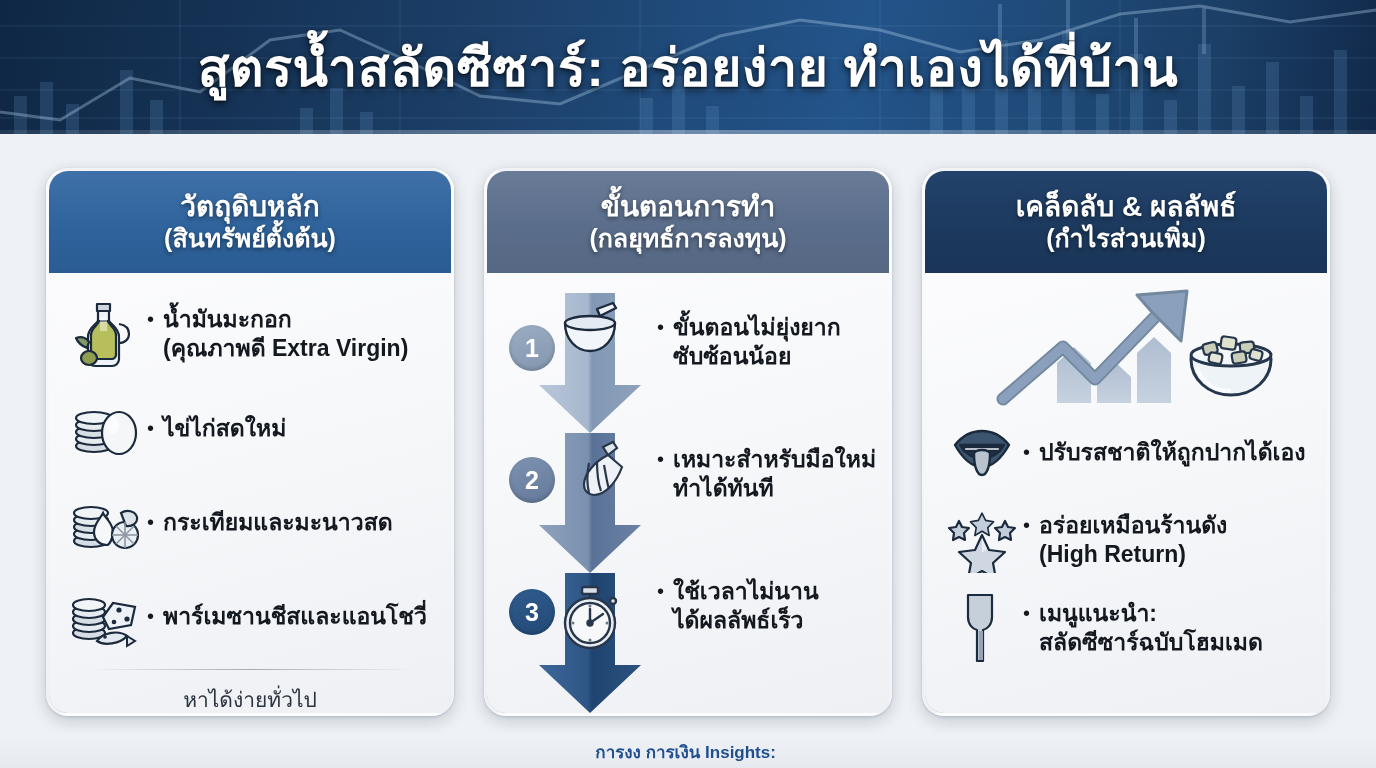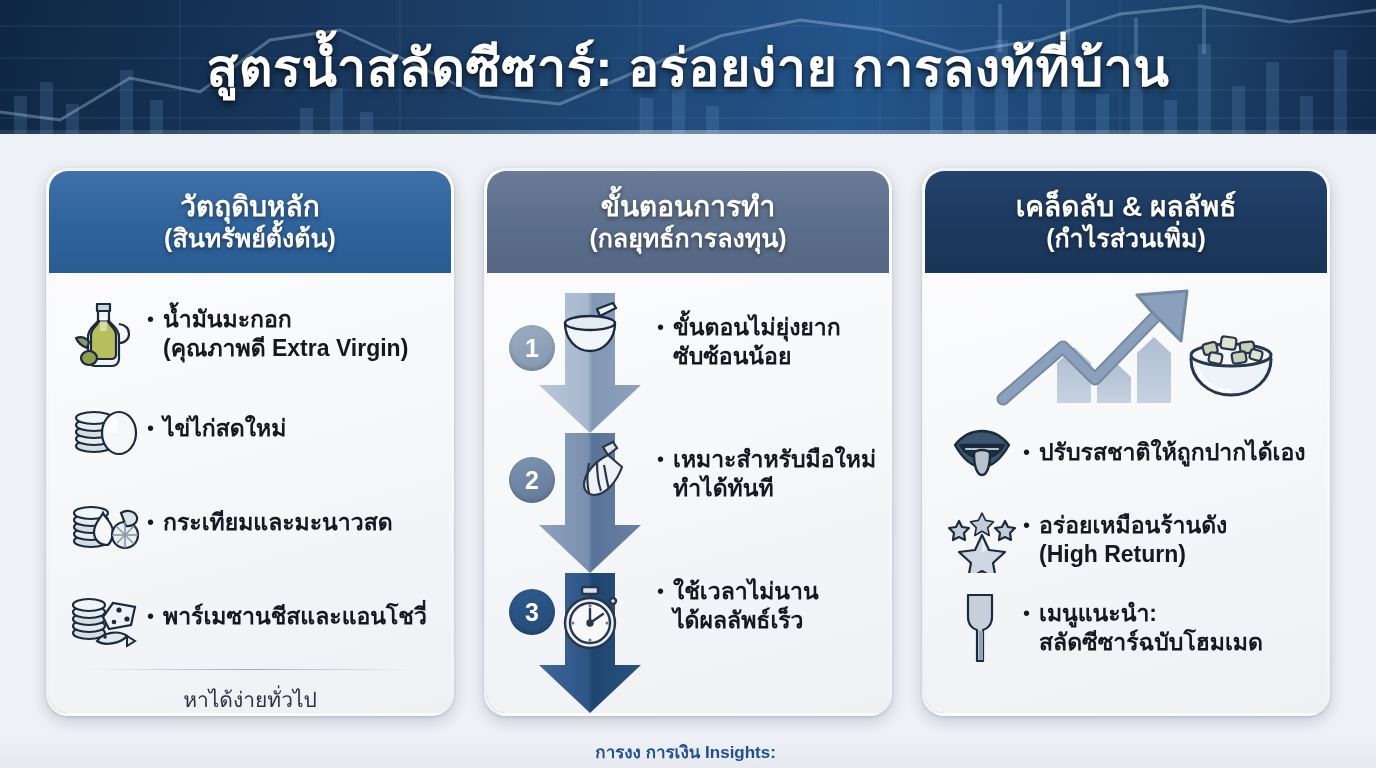--- a/index.html
+++ b/index.html
@@ -155,21 +155,21 @@
         <rect x="1334" y="50" width="13" height="84"></rect>
     </g>
     <g stroke="#9cc3e8" stroke-opacity=".26" stroke-width="4">
       <line x1="1000" y1="4" x2="1000" y2="52"></line>
         <line x1="1068" y1="0" x2="1068" y2="40"></line>
       <line x1="1136" y1="18" x2="1136" y2="64"></line>
         <line x1="1204" y1="8" x2="1204" y2="54"></line>
     </g>
     <path d="M0,112 L60,120 L130,78 L200,92 L270,40 L340,30 L410,62 L480,96 L560,104 L640,70 L720,36 L800,20 L880,30 L960,52 L1040,40 L1120,14 L1200,6 L1290,22 L1376,10" fill="none" stroke="#b7d6f2" stroke-opacity=".35" stroke-width="3"></path>
   </svg>
-  <div class="hdr-title">สูตรน้ำสลัดซีซาร์: อร่อยง่าย การลงท้ที่บ้าน</div>
+  <div class="hdr-title">สูตรน้ำสลัดซีซาร์: อร่อยง่าย ทำเองได้ที่บ้าน</div>
   <div class="hdr-bottomline"></div>
 </div>
 
 <div class="cards">
 
   <div class="card" id="card1">
     <div class="card-head">
       <div class="ttl">วัตถุดิบหลัก</div>
       <div class="sub">(สินทรัพย์ตั้งต้น)</div>
     </div>

